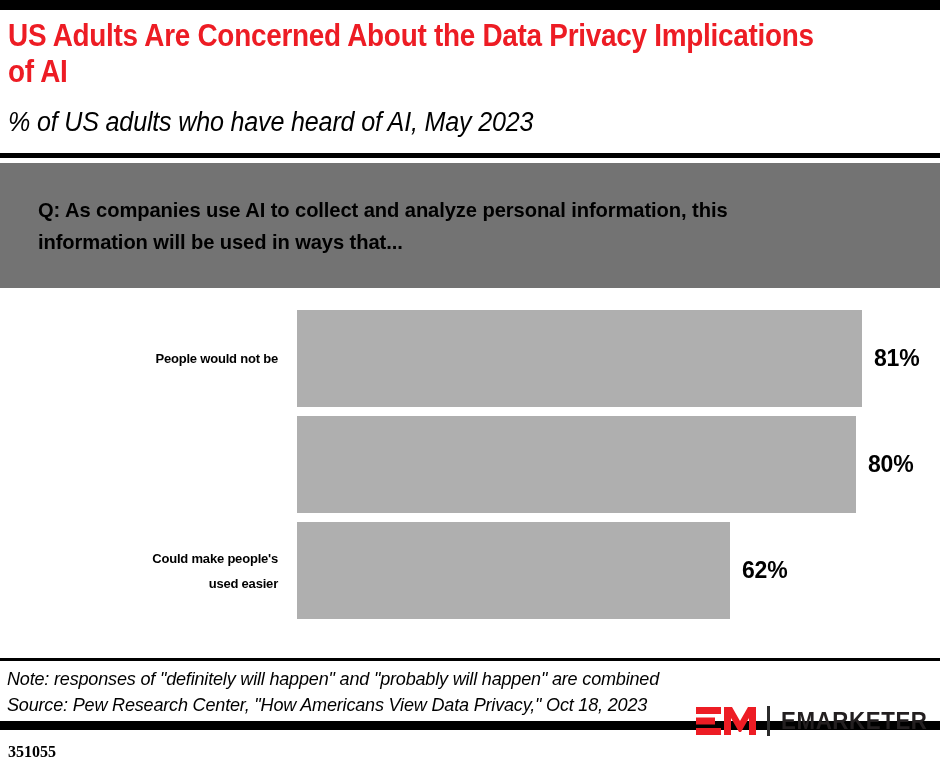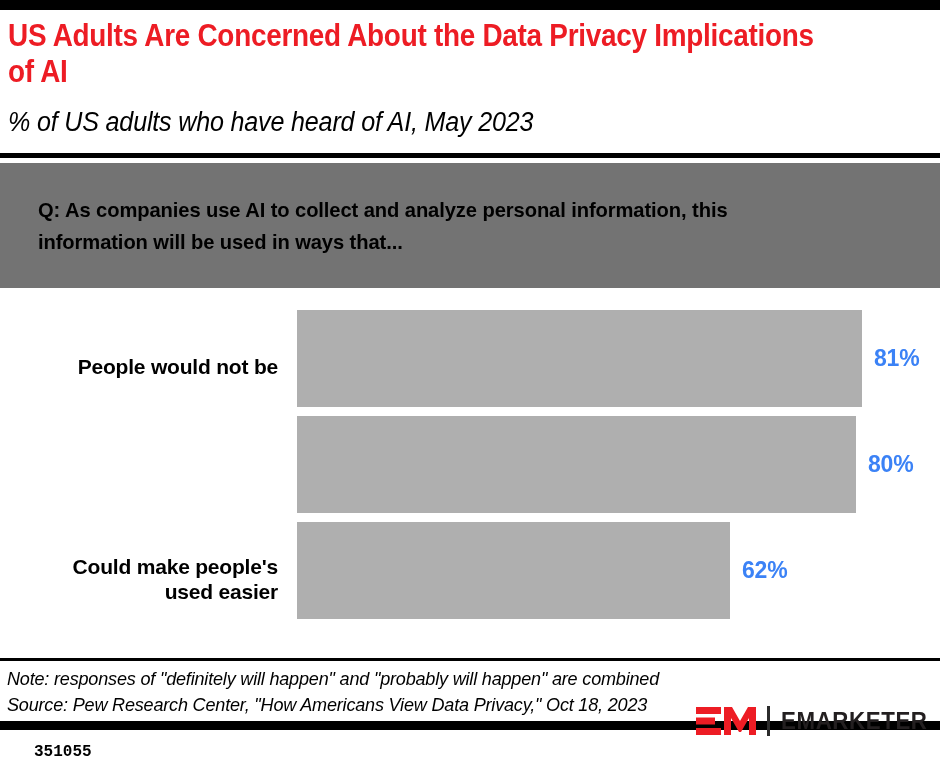--- a/index.html
+++ b/index.html
@@ -108,31 +108,31 @@
   }
   .bar-row {
     position: absolute;
     left: 0;
     width: 940px;
     height: 97px;
   }
   .cat-label {
     position: absolute;
     left: 10px;
-    top: 8px;
+    top: 0;
     width: 268px;
     height: 97px;
     display: flex;
     flex-direction: column;
     align-items: flex-end;
     justify-content: center;
     text-align: right;
     font-family: "Liberation Sans", sans-serif;
     font-weight: bold;
-    font-size: 21px;
+    font-size: 13px;
     line-height: 25px;
     color: #000000;
     letter-spacing: -0.2px;
     white-space: pre-line;
   }
   .bar-track {
     position: absolute;
     left: 297px;
     top: 0;
     height: 97px;
@@ -147,21 +147,21 @@
   .bar-value {
     position: absolute;
     top: 0;
     height: 97px;
     display: flex;
     align-items: center;
     font-family: "Liberation Sans", sans-serif;
     font-weight: bold;
     font-size: 23px;
     letter-spacing: -0.2px;
-    color: #3b82f6;
+    color: #000000;
     white-space: nowrap;
   }
 
   
   .note-block {
     position: absolute;
     left: 7px; top: 666px;
     width: 925px;
     font-family: "Liberation Sans", sans-serif;
     font-style: italic;
@@ -171,26 +171,25 @@
     color: #000000;
     transform: scaleX(0.95);
     transform-origin: left top;
   }
   .note-line { display: block; }
 
   
   .chart-id {
     position: absolute;
     left: 8px; top: 743px;
-    font-family: Liberation Mono, monospace;
+    font-family: Liberation Serif, serif;
     font-weight: bold;
     font-size: 16px;
     letter-spacing: 0px;
     color: #000000;
-    margin-left: 26px;
   }
   .brand {
     position: absolute;
     right: 8px; top: 705px;
     height: 32px;
     display: flex;
     align-items: center;
     gap: 0px;
   }
   .brand-mark {

